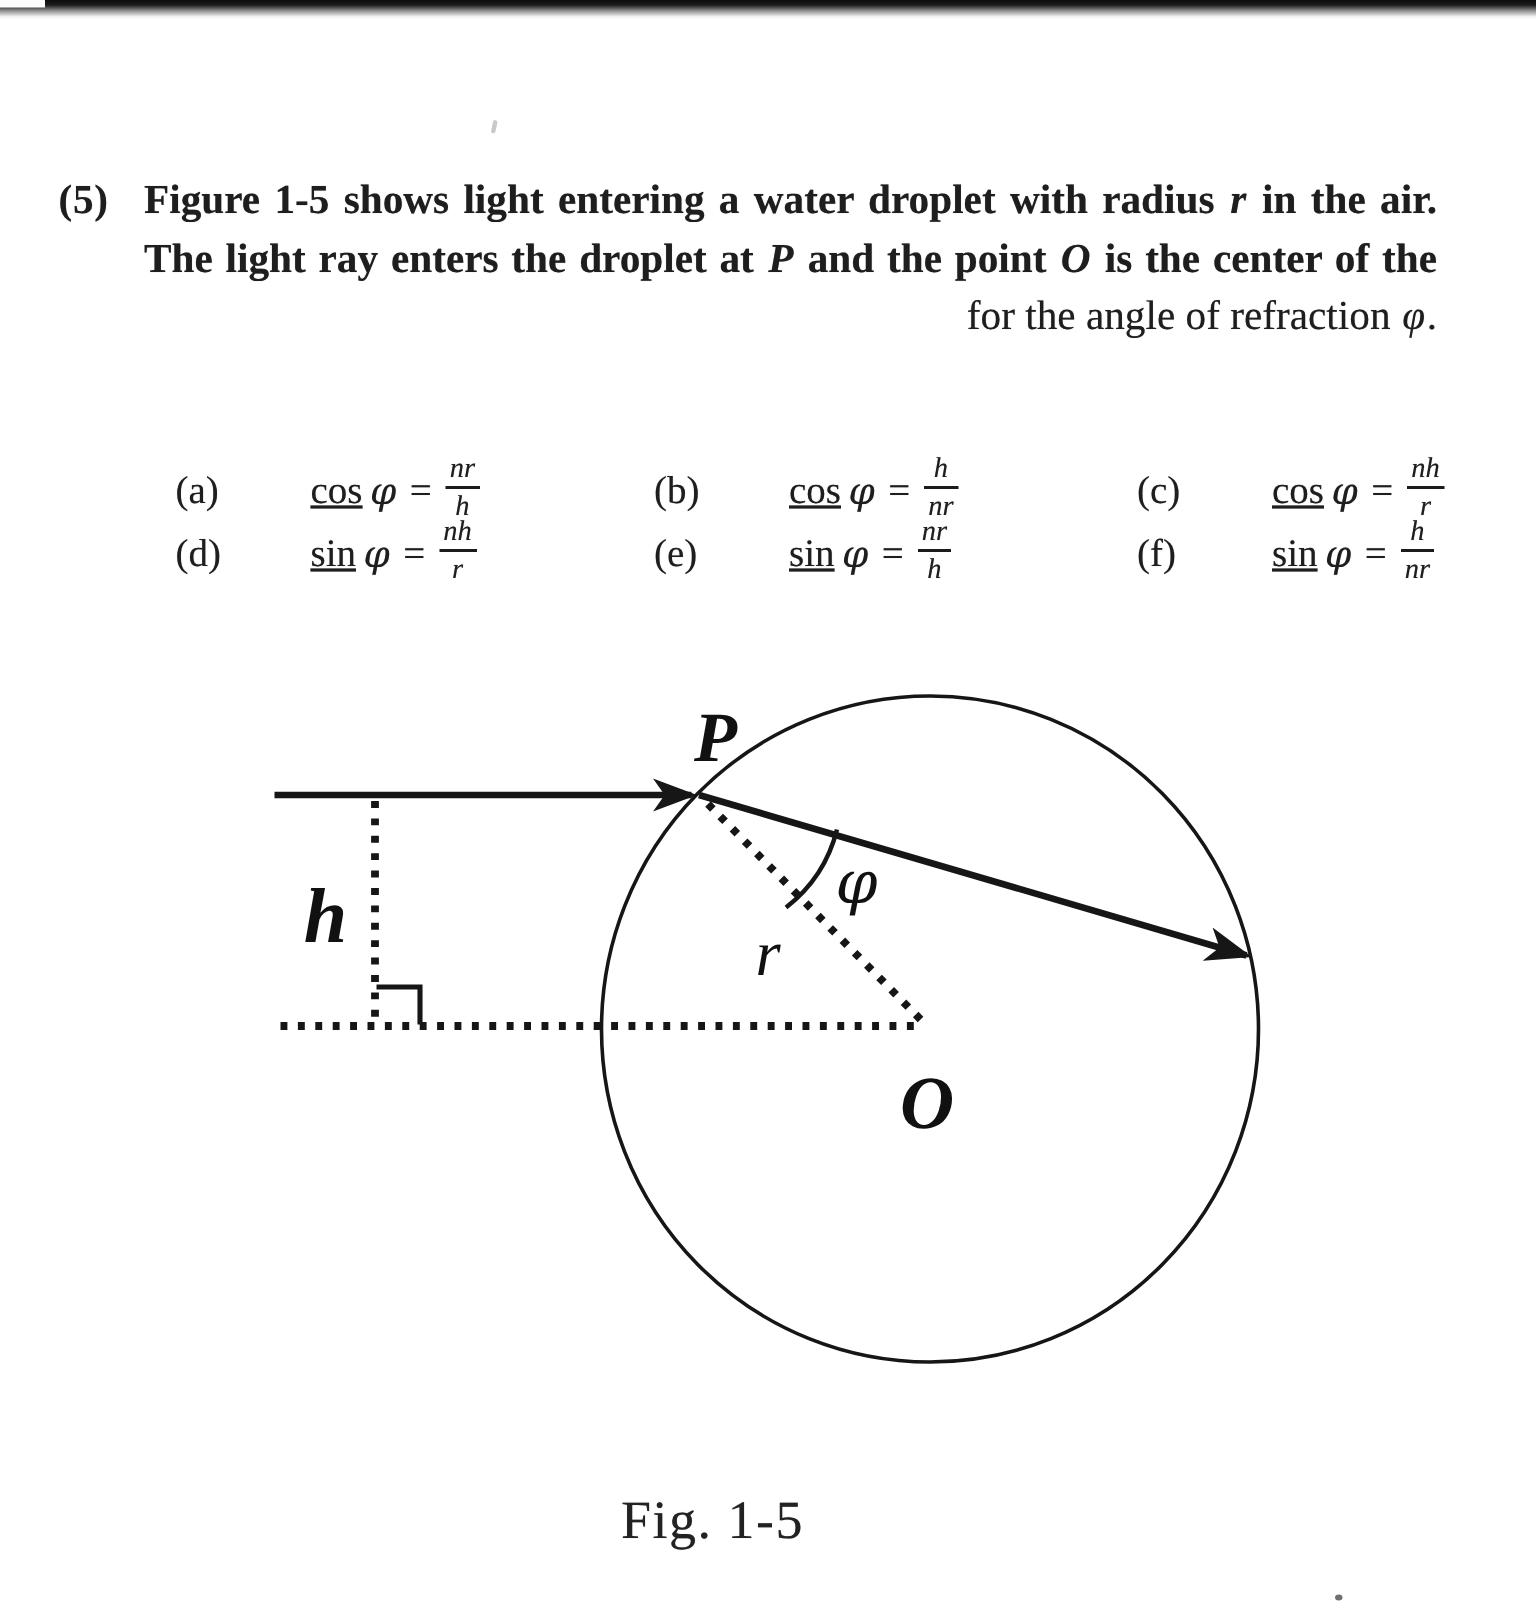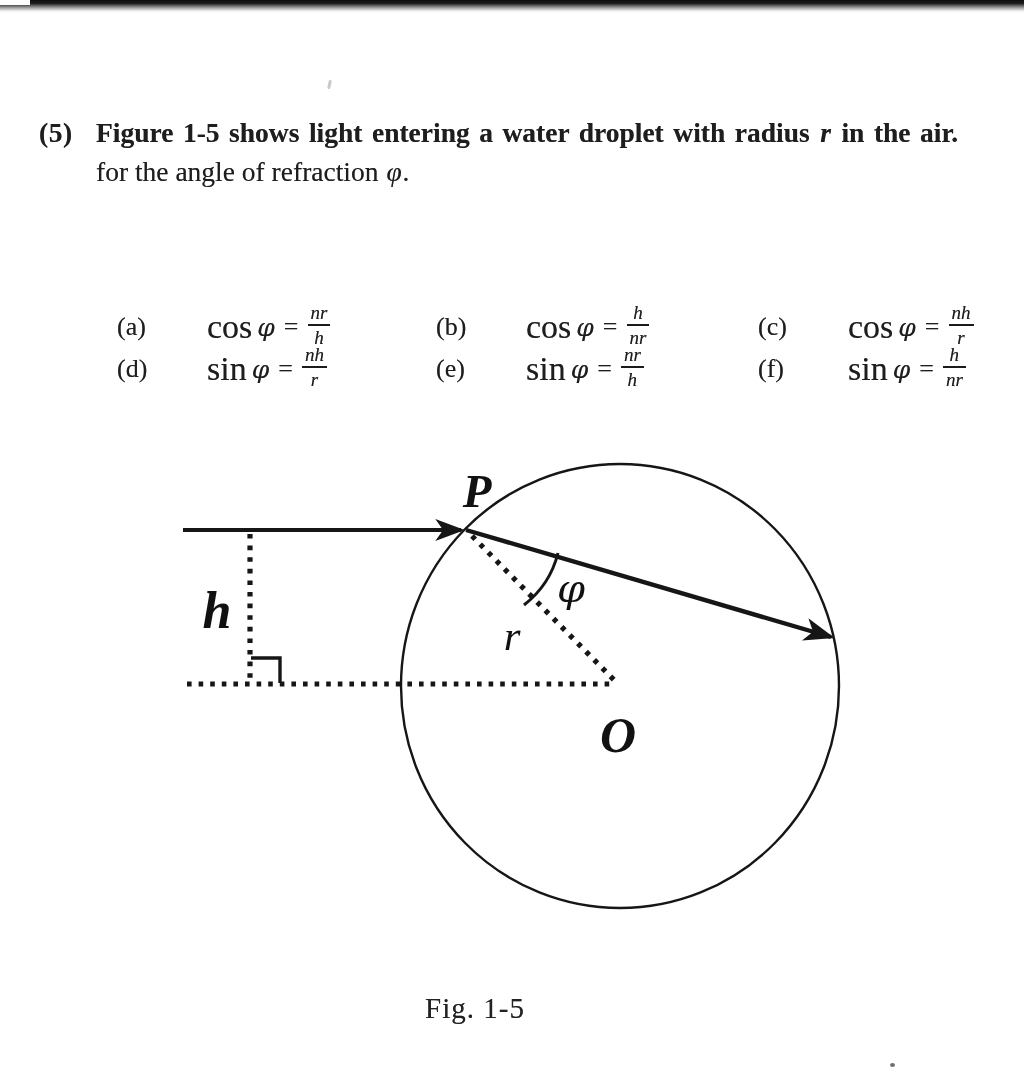--- a/index.html
+++ b/index.html
@@ -18,64 +18,65 @@
 
   
   .problem{
     position:absolute;left:96px;top:114px;width:862px;
     font-size:27.5px;line-height:38.6px;
     text-shadow:0 0 0.5px rgba(20,20,20,0.55);
   }
   .problem .pnum{
     position:absolute;left:-57px;top:0;font-weight:bold;letter-spacing:0.5px;
   }
-  .pline{white-space:normal;}
+  .pline{white-space:normal;text-align:right;}
   .pline.just{text-align:justify;text-align-last:justify;font-weight:bold;}
   .pline i{font-style:italic;padding:0 1px;}
 
   
   .opt{position:absolute;display:flex;align-items:center;height:46px;
        text-shadow:0 0 0.5px rgba(20,20,20,0.5);}
   .opt-a{left:117px;top:304px;} .opt-b{left:436px;top:304px;} .opt-c{left:758px;top:304px;}
   .opt-d{left:117px;top:346px;} .opt-e{left:436px;top:346px;} .opt-f{left:758px;top:346px;}
   .opt-label{display:inline-block;width:90px;font-size:26px;}
   .opt-formula{display:inline-flex;align-items:center;font-size:26px;}
-  .opt-formula .fn{font-size:34px;}
+  .opt-formula .fn{font-size:26px;text-decoration:underline;}
   .opt-formula .phi{font-style:italic;margin:0 5px 0 5px;font-family:"DejaVu Serif",serif;font-size:25px;}
   .opt-formula .eq{margin:0 9px 0 4px;}
   .frac{display:inline-block;text-align:center;vertical-align:middle;transform:translateY(-1px);}
   .frac .num{display:block;font-size:19px;line-height:1.0;padding:0 3px 2px 3px;font-style:italic;}
   .frac .den{display:block;border-top:2px solid #1b1b1b;font-size:19px;line-height:1.15;padding:1px 3px 0 3px;font-style:italic;}
 
   
   svg.fig{position:absolute;left:0;top:0;width:1024px;height:1074px;pointer-events:none;}
 
   
   .caption{
     position:absolute;left:475px;top:992px;transform:translateX(-50%);
-    font-size:29px;letter-spacing:1px;color:#222;
+    font-size:36px;letter-spacing:1px;color:#222;
     text-shadow:0 0 0.5px rgba(20,20,20,0.5);
   }
 
   
   .speck1{position:absolute;left:328px;top:80px;width:3px;height:9px;background:#c9c9c9;
           border-radius:2px;transform:rotate(12deg);}
   .speck2{position:absolute;left:890px;top:1063px;width:5px;height:4px;background:#6f6f6f;border-radius:50%;}
 </style>
 </head>
 <body>
 
 <div class="top-bar"></div>
 <div class="top-notch"></div>
 <div class="speck1"></div>
 <div class="speck2"></div>
 
 <div class="problem">
   <span class="pnum">(5)</span>
   <div class="pline just"><span>Figure 1-5 shows light entering a water droplet with radius </span><i>r</i><span> in the air.</span></div>
+  <div class="pline just"><span>The light ray enters the droplet at </span><i>P</i><span> and the point </span><i>O</i><span> is the center of the</span></div>
   <div class="pline"><span>for the angle of refraction </span><i>φ</i><span>.</span></div>
 </div>
 
 <div class="opt opt-a">
   <span class="opt-label">(a)</span>
   <span class="opt-formula">
       <span class="fn">cos</span>
       <span class="phi">φ</span>
       <span class="eq">=</span>
       <span class="frac">

